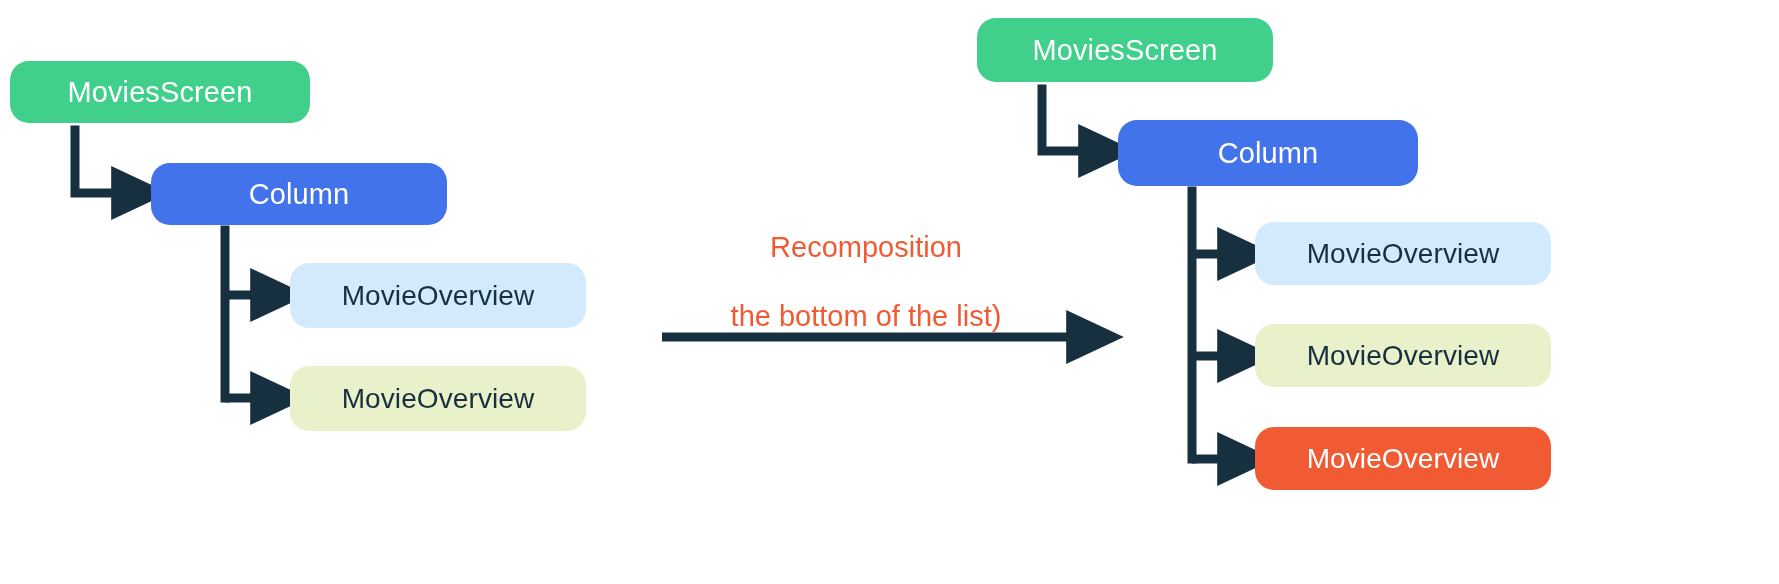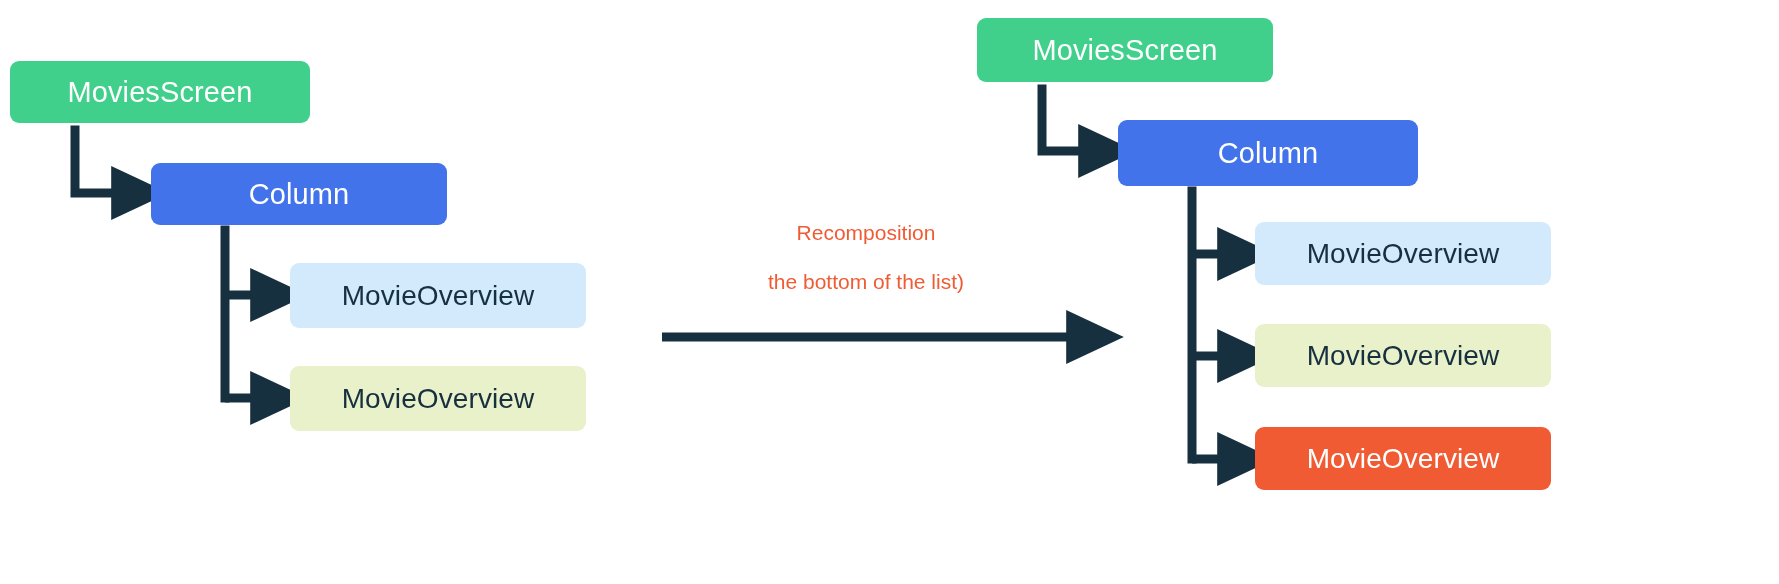--- a/index.html
+++ b/index.html
@@ -24,21 +24,21 @@
     width: 1779px;
     height: 584px;
     pointer-events: none;
   }
   .node {
     position: absolute;
     box-sizing: border-box;
     display: flex;
     align-items: center;
     justify-content: center;
-    border-radius: 9px;
+    border-radius: 19px;
     white-space: nowrap;
     letter-spacing: 0.1px;
   }
   .node-label {
     display: block;
     line-height: 1;
   }
   .arrow-caption {
     position: absolute;
     text-align: center;
@@ -103,21 +103,21 @@
   </div>
 
   <div class="node" style="left: 290px; top: 263px; width: 296px; height: 65px; background: rgb(210, 234, 252); color: rgb(23, 48, 63); font-size: 28px;">
     <span class="node-label">MovieOverview</span>
   </div>
 
   <div class="node" style="left: 290px; top: 366px; width: 296px; height: 65px; background: rgb(233, 241, 202); color: rgb(23, 48, 63); font-size: 28px;">
     <span class="node-label">MovieOverview</span>
   </div>
 
-  <div class="arrow-caption" style="left: 660px; top: 196px; width: 412px; color: rgb(241, 91, 52); font-size: 21px;">
+  <div class="arrow-caption" style="left: 660px; top: 196px; width: 412px; color: rgb(241, 91, 52); font-size: 29px;">
     <div>Recomposition</div>
     <div>the bottom of the list)</div>
   </div>
 
   <div class="node" style="left: 977px; top: 18px; width: 296px; height: 64px; background: rgb(65, 208, 139); color: rgb(255, 255, 255); font-size: 29px;">
     <span class="node-label">MoviesScreen</span>
   </div>
 
   <div class="node" style="left: 1118px; top: 120px; width: 300px; height: 66px; background: rgb(66, 115, 235); color: rgb(255, 255, 255); font-size: 29px;">
     <span class="node-label">Column</span>

